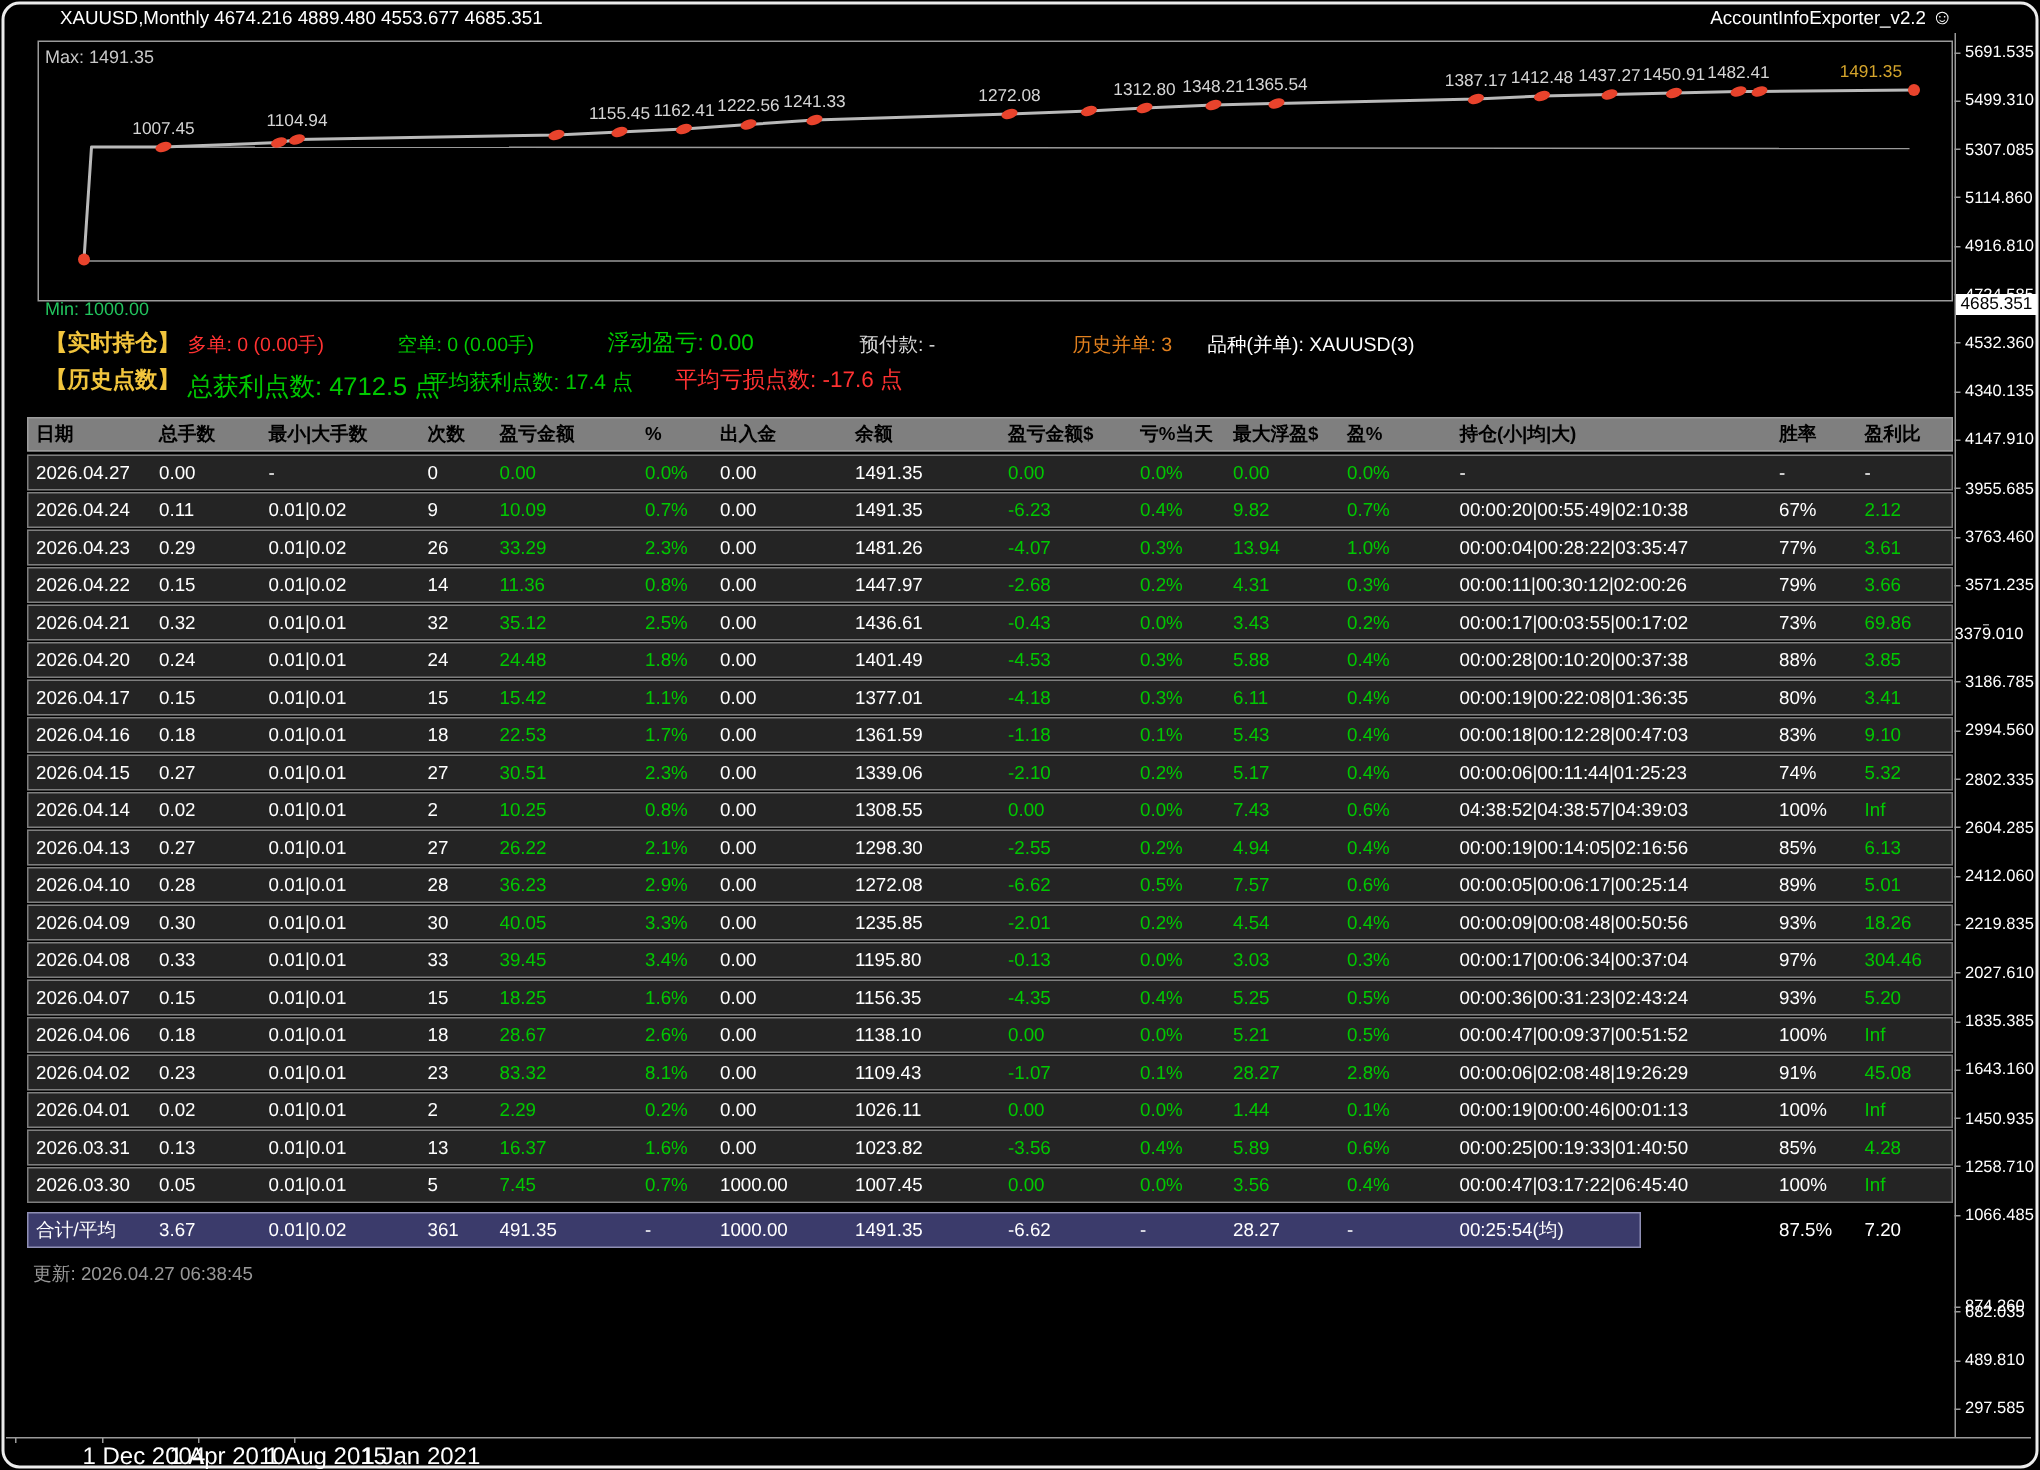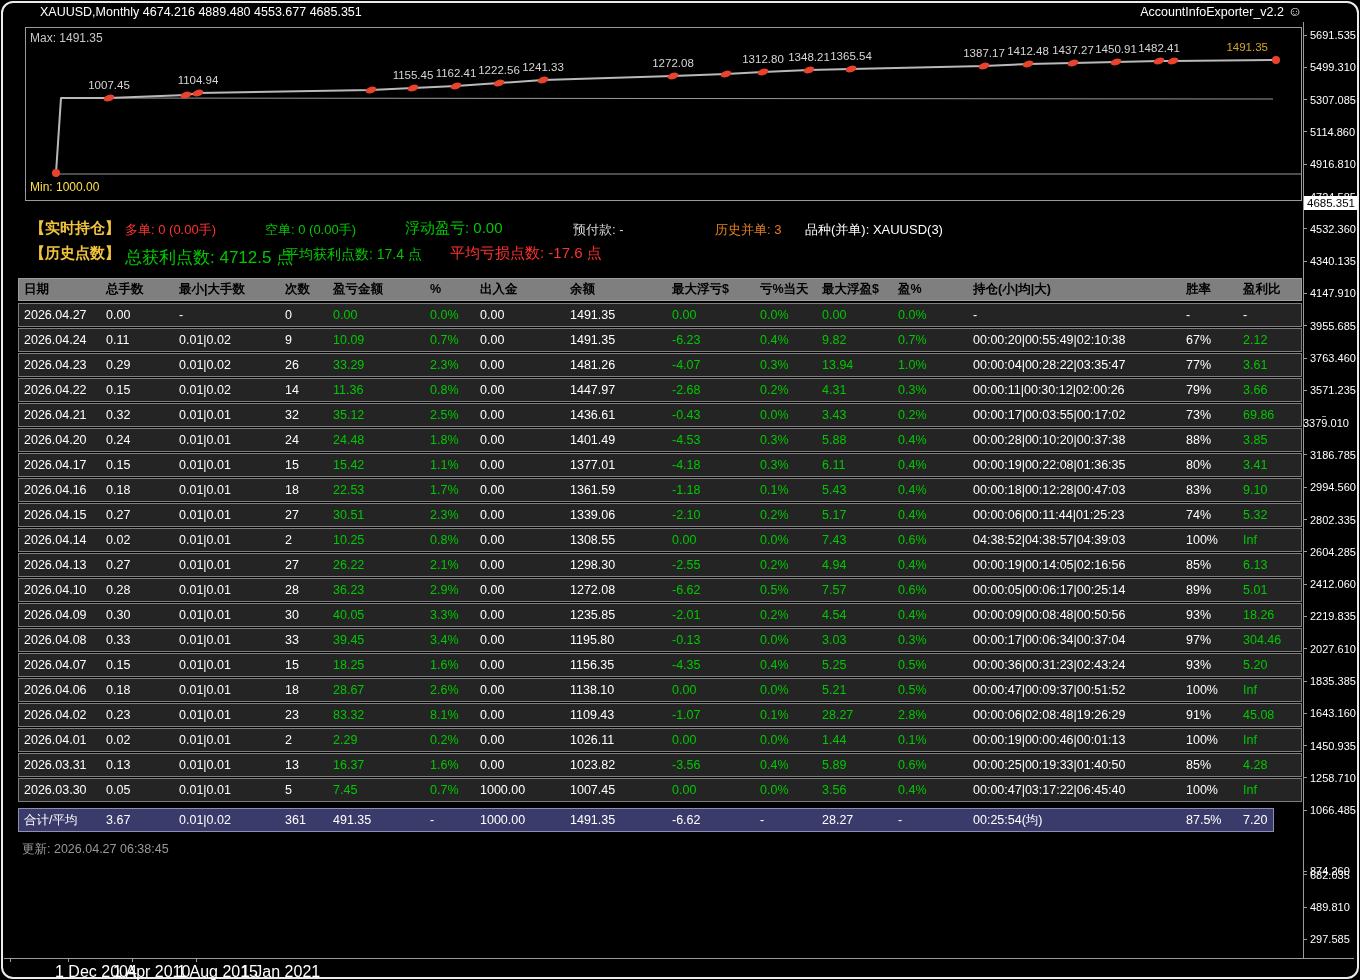--- a/index.html
+++ b/index.html
@@ -8,21 +8,21 @@
   .frame{position:absolute;left:1px;top:1px;width:1354px;height:974px;
          border:2px solid #ececec;border-radius:12px;pointer-events:none;}
   
   .title{position:absolute;left:40px;top:5px;font-size:12.5px;color:#fff;white-space:nowrap;}
   .exporter{position:absolute;top:5px;right:76px;font-size:12.5px;color:#fff;white-space:nowrap;}
   .smiley{position:absolute;top:3px;right:58px;font-size:14px;color:#fff;cursor:pointer;}
   
   .chartbox{position:absolute;left:25px;top:27px;width:1277px;height:174px;
             border:1px solid #9a9a9a;box-sizing:border-box;}
   .maxlab{position:absolute;left:30px;top:31px;font-size:12px;color:#c8c8c8;}
-  .minlab{position:absolute;left:30px;top:180px;font-size:12px;color:#fde047;}
+  .minlab{position:absolute;left:30px;top:199px;font-size:12px;color:#22c55e;}
   
   .vaxis-line{position:absolute;left:1303px;top:22px;width:1px;height:936px;background:#9a9a9a;}
   .right-axis{position:absolute;left:1303px;top:0;width:57px;height:960px;}
   .tick{position:absolute;left:0;height:14px;display:flex;align-items:center;}
   .tick .dash{width:4px;height:1px;background:#9a9a9a;margin-right:3px;flex:none;}
   .tick .tl{font-size:11px;color:#fff;white-space:nowrap;}
   .pricebox{position:absolute;left:1304px;top:196px;background:#fff;color:#000;
             font-size:11.5px;line-height:14px;padding:0 3px;white-space:nowrap;}
   
   .haxis-line{position:absolute;left:4px;top:958px;width:1350px;height:1px;background:#9a9a9a;}
@@ -36,21 +36,21 @@
   .gold{color:#f2c53d;} .red{color:#ff3232;} .grn{color:#00c800;}
   .sil{color:#d8d8d8;} .org{color:#e2801e;} .wht{color:#fff;}
   
   .thead{position:absolute;left:18px;top:278px;width:1284px;height:23px;
          background:#7f7f7f;border:1px solid #9d9d9d;box-sizing:border-box;}
   .thead .c{color:#000;font-weight:bold;line-height:21px;}
   .trow{position:absolute;left:18px;width:1284px;height:24px;background:#242424;
         border:1px solid #7e7e7e;box-sizing:border-box;}
   .trow .c{line-height:22px;color:#fff;}
   .trow .c.g{color:#00c800;}
-  .totals{position:absolute;left:18px;top:808px;width:1256px;height:24px;
+  .totals{position:absolute;left:18px;top:808px;width:1076px;height:24px;
           background:#3b3b6b;border:1px solid #8f8fb4;box-sizing:border-box;}
   .totals .c{line-height:22px;color:#fff;}
   .c{position:absolute;font-size:12.5px;white-space:nowrap;}
   .c0{left:5px;}   .c1{left:87px;}  .c2{left:160px;} .c3{left:266px;}
   .c4{left:314px;} .c5{left:411px;} .c6{left:461px;} .c7{left:551px;}
   .c8{left:653px;} .c9{left:741px;} .c10{left:803px;}.c11{left:879px;}
   .c12{left:954px;}.c13{left:1167px;}.c14{left:1224px;}
   .updated{position:absolute;left:22px;top:841px;font-size:12.5px;color:#989898;}
 </style>
 </head>
@@ -257,21 +257,21 @@
 
 <div class="thead">
     <span class="c c0">日期</span>
     <span class="c c1">总手数</span>
     <span class="c c2">最小|大手数</span>
     <span class="c c3">次数</span>
     <span class="c c4">盈亏金额</span>
     <span class="c c5">%</span>
     <span class="c c6">出入金</span>
     <span class="c c7">余额</span>
-    <span class="c c8">最大浮亏$</span>
+    <span class="c c8">盈亏金额$</span>
     <span class="c c9">亏%当天</span>
     <span class="c c10">最大浮盈$</span>
     <span class="c c11">盈%</span>
     <span class="c c12">持仓(小|均|大)</span>
     <span class="c c13">胜率</span>
     <span class="c c14">盈利比</span>
   </div>
 <div>
     <div class="trow" style="top: 303px;">
       <span class="c c0">2026.04.27</span>

